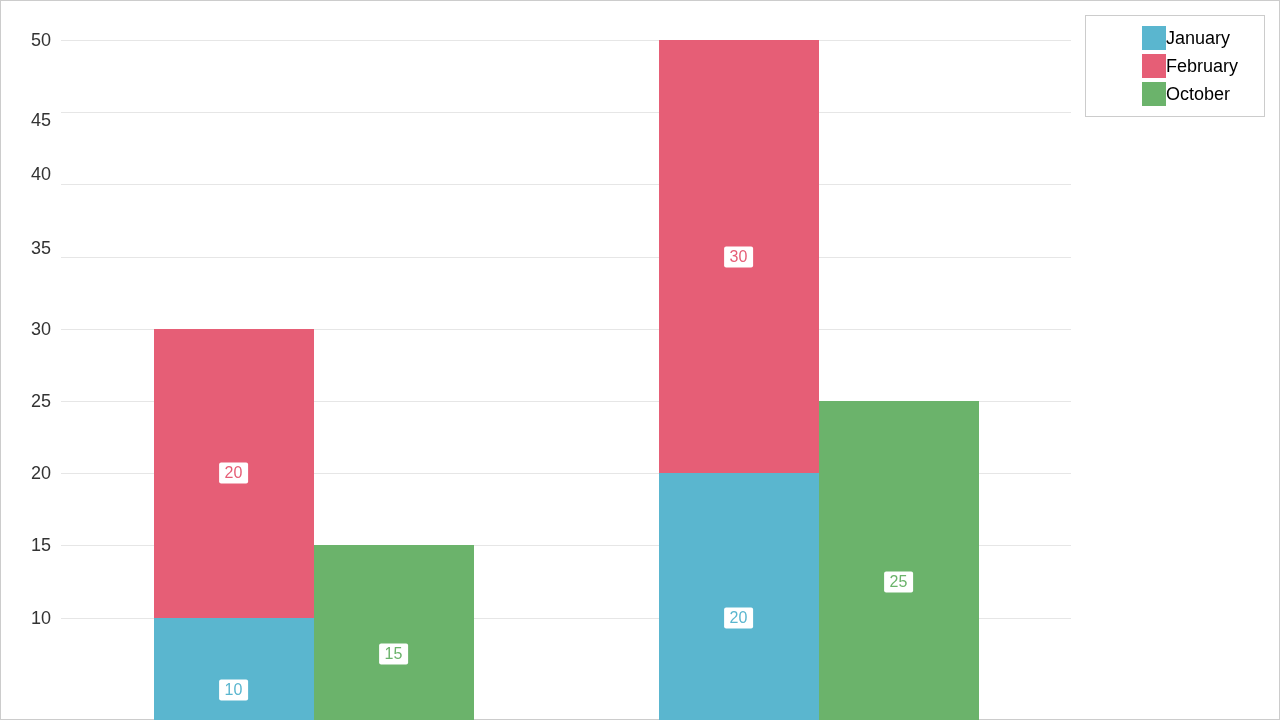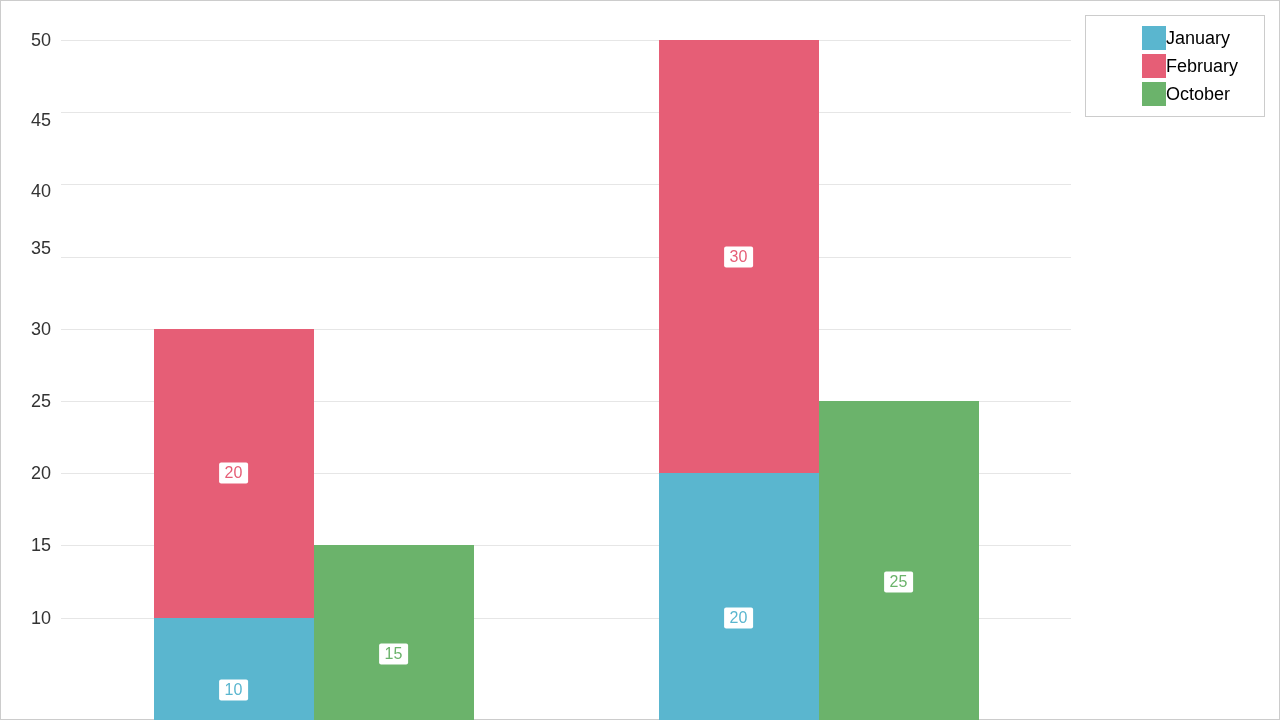--- a/index.html
+++ b/index.html
@@ -95,21 +95,21 @@
       <div class="y-tick-label" style="top: 534.444px;">15</div>
       <div class="grid-line" style="top: 462.222px;"></div>
       <div class="y-tick-label" style="top: 462.222px;">20</div>
       <div class="grid-line" style="top: 390px;"></div>
       <div class="y-tick-label" style="top: 390px;">25</div>
       <div class="grid-line" style="top: 317.778px;"></div>
       <div class="y-tick-label" style="top: 317.778px;">30</div>
       <div class="grid-line" style="top: 245.556px;"></div>
       <div class="y-tick-label" style="top: 237px;">35</div>
       <div class="grid-line" style="top: 173.333px;"></div>
-      <div class="y-tick-label" style="top: 180px;">40</div>
+      <div class="y-tick-label" style="top: 163px;">40</div>
       <div class="grid-line" style="top: 101.111px;"></div>
       <div class="y-tick-label" style="top: 101.111px; margin-top: 8px;">45</div>
       <div class="grid-line" style="top: 28.8889px;"></div>
       <div class="y-tick-label" style="top: 28.8889px;">50</div>
       <div class="x-tick-label" style="left: 252.5px;">Section1</div>
       <div class="bar" style="left: 92.5px; width: 160px; bottom: -101.111px; height: 144.444px; background: rgb(90, 182, 207);">
         <div class="bar-label" style="top: 50%; color: rgb(90, 182, 207);">10</div>
       </div>
       <div class="bar" style="left: 92.5px; width: 160px; bottom: 43.3333px; height: 288.889px; background: rgb(230, 94, 118);">
         <div class="bar-label" style="top: 50%; color: rgb(230, 94, 118);">20</div>

